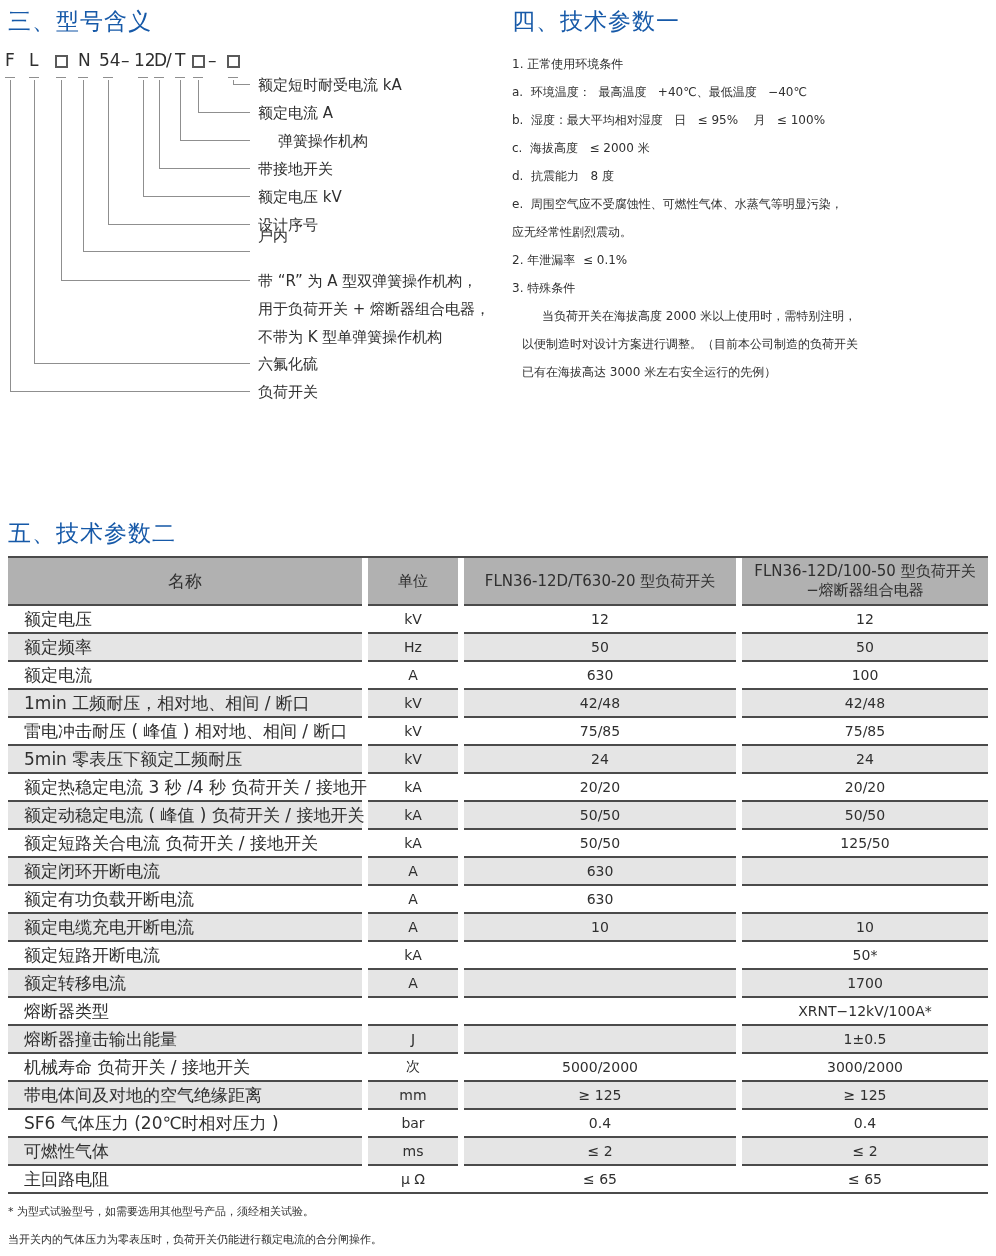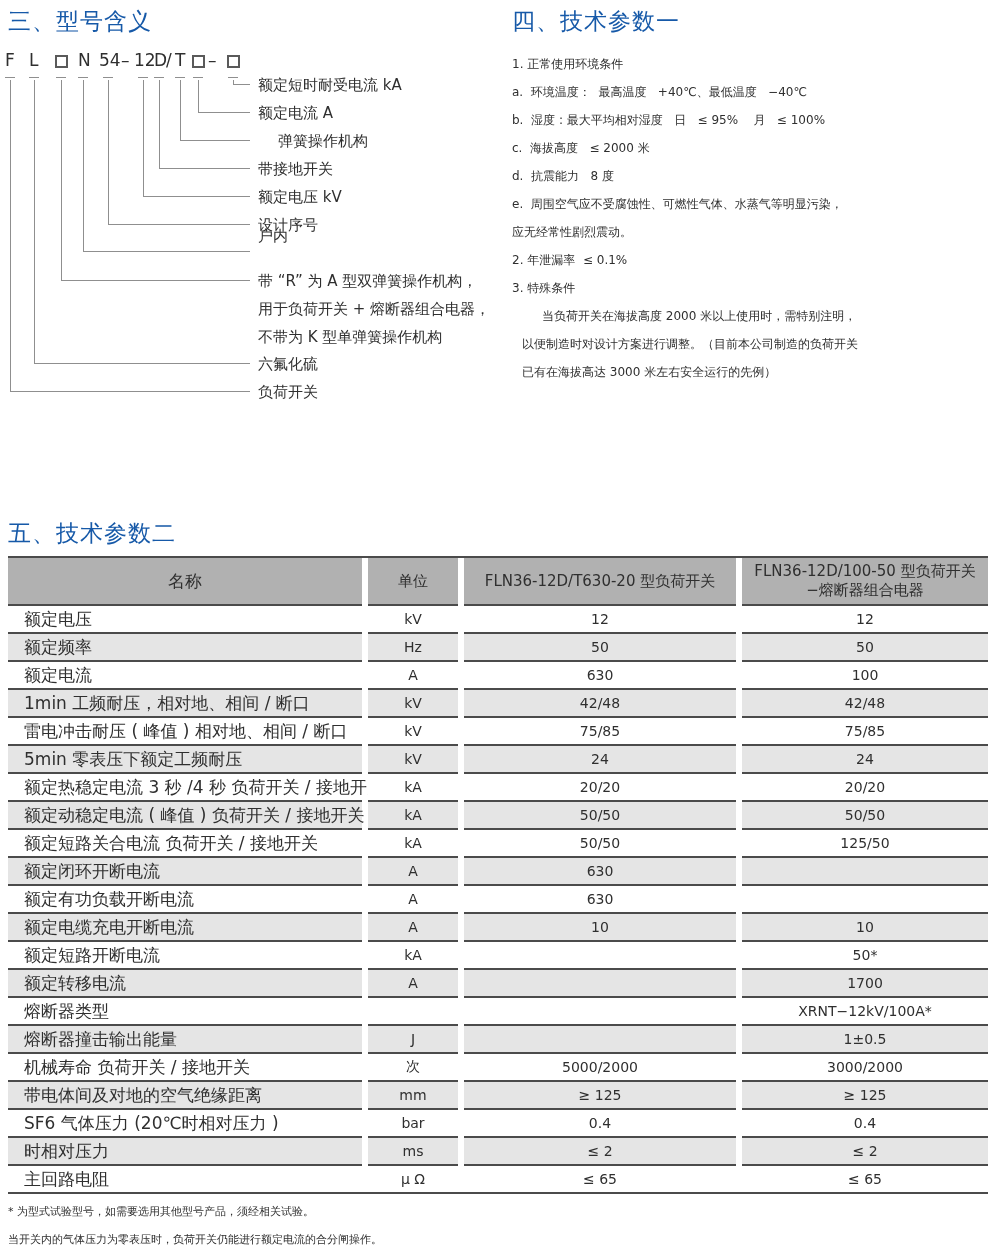--- a/index.html
+++ b/index.html
@@ -184,21 +184,21 @@
       <div class="cell c2">5000/2000</div>
       <div class="cell c3">3000/2000</div>
       <div class="cell c0 alt">带电体间及对地的空气绝缘距离</div>
       <div class="cell c1 alt">mm</div>
       <div class="cell c2 alt">≥ 125</div>
       <div class="cell c3 alt">≥ 125</div>
       <div class="cell c0">SF6 气体压力 (20℃时相对压力 )</div>
       <div class="cell c1">bar</div>
       <div class="cell c2">0.4</div>
       <div class="cell c3">0.4</div>
-      <div class="cell c0 alt">时相对压力</div>
+      <div class="cell c0 alt">可燃性气体</div>
       <div class="cell c1 alt">ms</div>
       <div class="cell c2 alt">≤ 2</div>
       <div class="cell c3 alt">≤ 2</div>
       <div class="cell c0">主回路电阻</div>
       <div class="cell c1">μ Ω</div>
       <div class="cell c2">≤ 65</div>
       <div class="cell c3">≤ 65</div>
     </div>
 
   <div id="footnotes">

